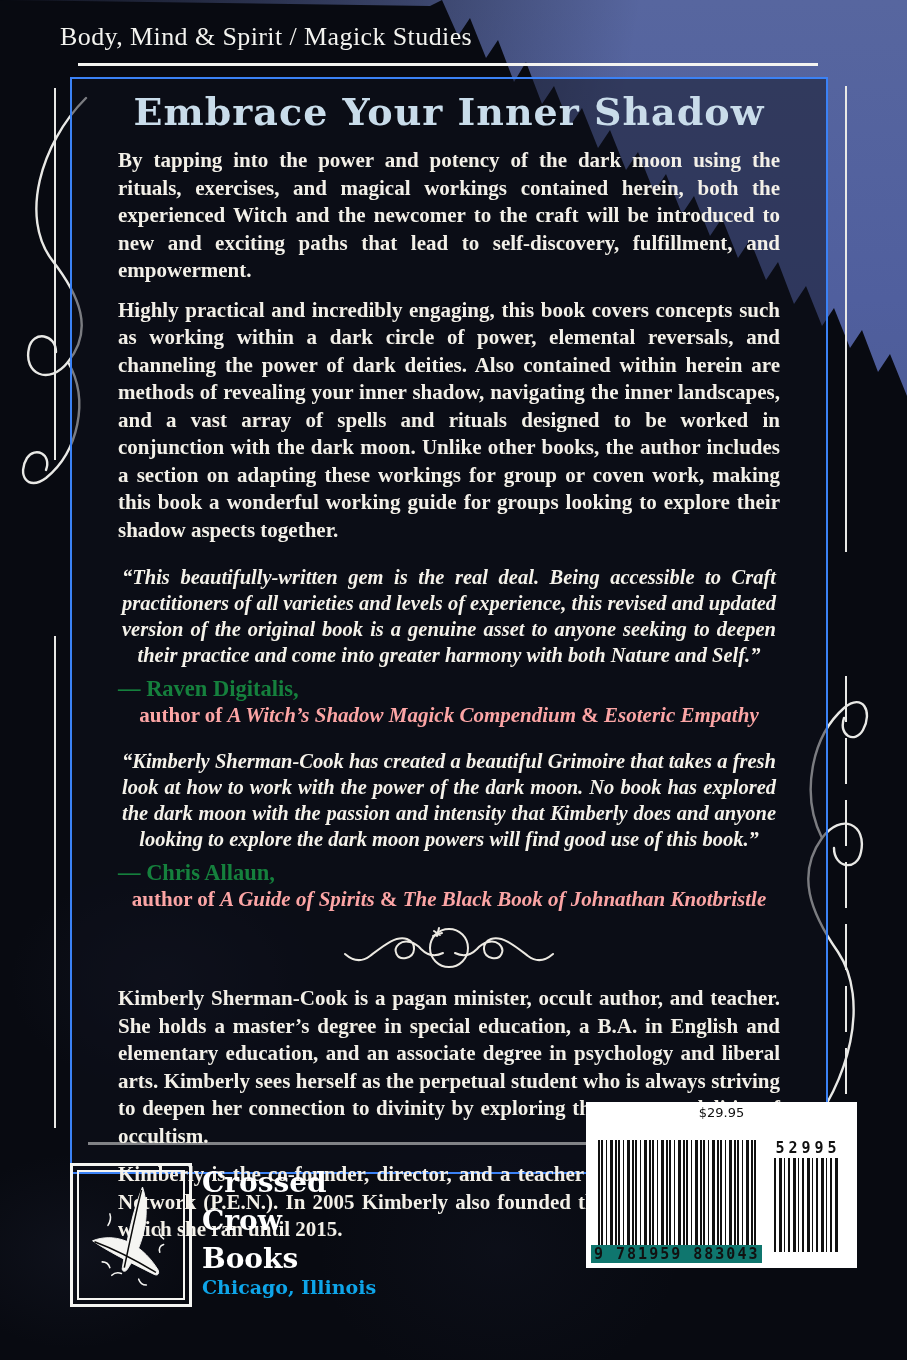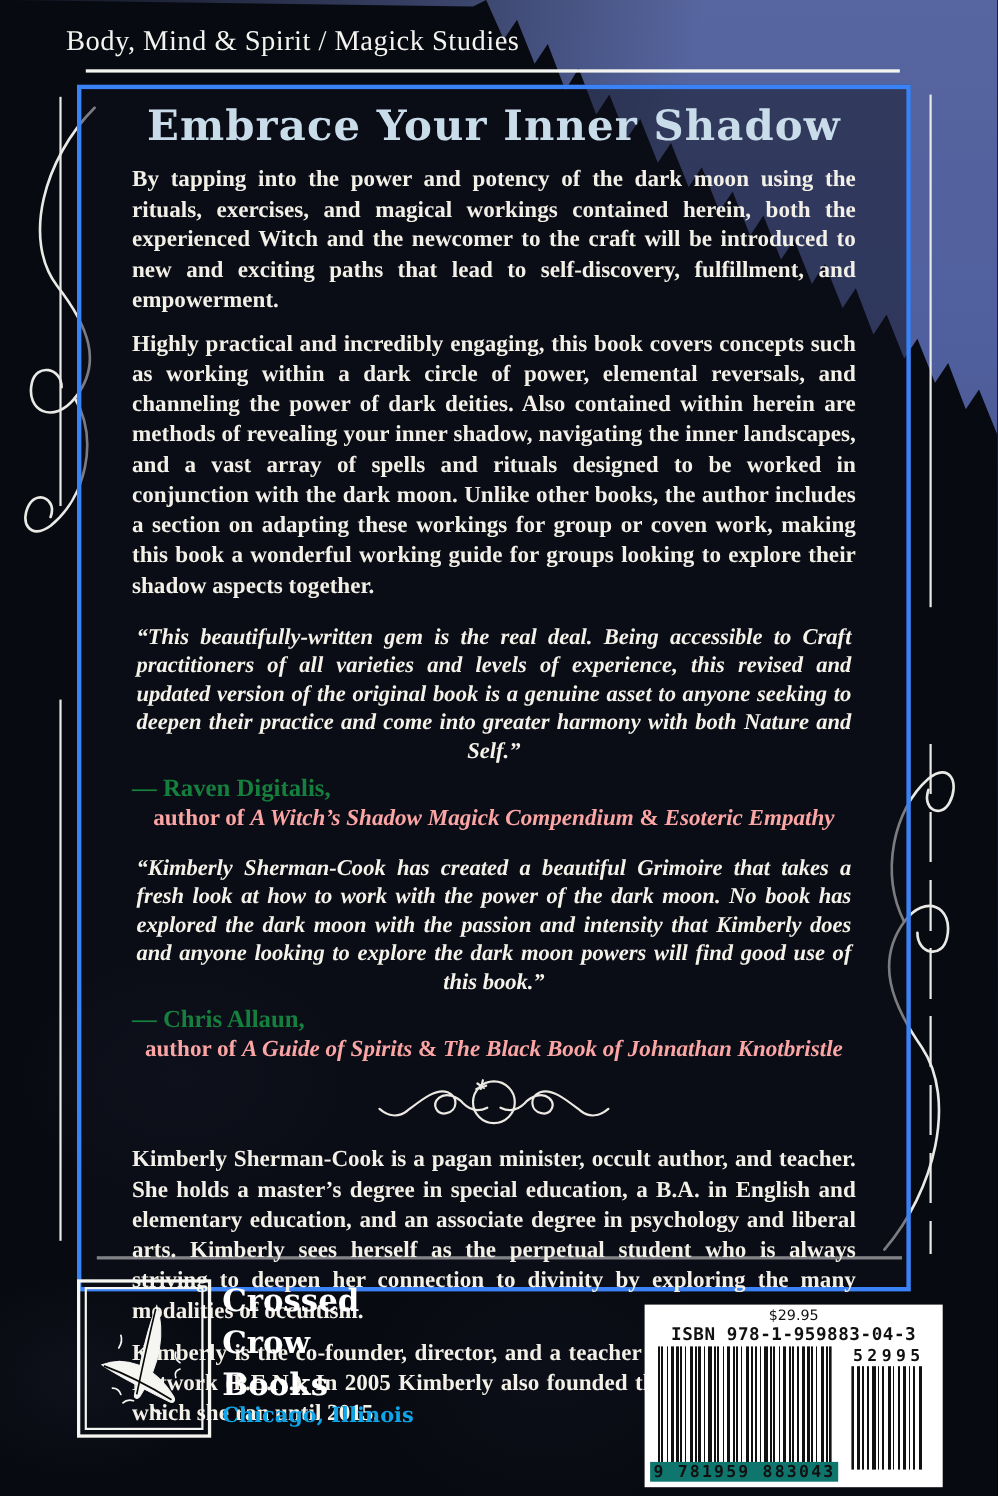--- a/index.html
+++ b/index.html
@@ -26,21 +26,21 @@
   .bottom-rule{left:88px;top:1142px;width:732px;}
   .vline{position:absolute;width:2px;background:#e9e9e6;}
   .vl-la{left:54px;top:88px;height:372px;}
   .vl-lb{left:54px;top:636px;height:492px;}
   .vl-ra{left:845px;top:86px;height:466px;}
   .vl-rb{left:845px;top:676px;height:464px;
          background:repeating-linear-gradient(180deg,#e9e9e6 0 46px,transparent 46px 62px);}
   .flourish{position:absolute;}
 
   .frame{position:absolute;left:70px;top:77px;width:758px;height:1097px;
-    border:4px solid #3b82f6;background:rgba(13,15,28,.5);
+    border:2px solid #3b82f6;background:rgba(13,15,28,.5);
     box-sizing:border-box;padding:4px 46px 0;}
 
   
   .title{text-align:center;font-family:"DejaVu Serif",serif;font-weight:bold;
     font-size:38px;line-height:46px;color:#c9dcea;letter-spacing:1px;margin:6px 0 12px;}
   .para{font-size:21px;line-height:27.5px;font-weight:bold;color:#f3f0e8;
     text-align:justify;margin:11px 0 12px;hyphens:none;}
   .quote{font-size:20.5px;line-height:26px;font-style:italic;font-weight:bold;color:#f5f2ea;
     text-align:justify;text-align-last:center;margin:20px 4px 0;}
   .attr-name{text-align:left;font-weight:bold;font-size:22.5px;color:#15803d;margin:8px 0 0;}
@@ -52,21 +52,21 @@
   .logo-box{position:absolute;left:70px;top:1163px;width:122px;height:144px;
     border:3px solid #f5f5f2;padding:4px;box-sizing:border-box;}
   .logo-box-inner{width:100%;height:100%;border:2px solid #f5f5f2;box-sizing:border-box;
     display:flex;align-items:center;justify-content:center;}
   .pub-name{position:absolute;left:202px;top:1164px;font-family:"DejaVu Serif",serif;
     font-weight:bold;font-size:28px;line-height:38px;color:#fff;}
   .pub-name span{display:block;}
   .pub-city{position:absolute;left:202px;top:1276px;font-family:"DejaVu Serif",serif;
     font-weight:bold;font-size:19px;color:#0ea5e9;}
 
-  .barcode{position:absolute;left:586px;top:1186px;width:271px;height:166px;background:#fff;color:#111;}
+  .barcode{position:absolute;left:586px;top:1102px;width:271px;height:166px;background:#fff;color:#111;}
   .bc-price{position:absolute;top:3px;left:0;right:0;text-align:center;
     font-family:"DejaVu Sans",sans-serif;font-size:13px;}
   .bc-isbn{position:absolute;top:17px;left:0;right:0;text-align:center;
     font-family:"DejaVu Sans Mono",monospace;font-size:16px;letter-spacing:.5px;font-weight:bold;}
   .bc-main{position:absolute;left:12px;top:38px;width:158px;height:118px;
     background:repeating-linear-gradient(90deg,#111 0 2px,#fff 2px 3px,#111 3px 5px,#fff 5px 8px,
       #111 8px 9px,#fff 9px 12px,#111 12px 15px,#fff 15px 17px);}
   .bc-ean{position:absolute;left:5px;bottom:5px;font-family:"DejaVu Sans Mono",monospace;
     font-size:15px;letter-spacing:2px;background:#0f766e;padding:0 3px;font-weight:bold;}
   .bc-addon-label{position:absolute;left:184px;top:37px;width:76px;text-align:center;
@@ -162,20 +162,19 @@
   </div>
   <div class="pub-name">
     <span>Crossed</span>
     <span>Crow</span>
     <span>Books</span>
   </div>
   <div class="pub-city">Chicago, Illinois</div>
 
   <div class="barcode">
     <div class="bc-price">$29.95</div>
-    <div class="bc-isbn">ISBN 978-1-959883-04-3</div>
     <div class="bc-main"></div>
     <div class="bc-ean">9 781959 883043</div>
     <div class="bc-addon-label">52995</div>
     <div class="bc-addon"></div>
   </div>
 
 </div>
 
 </body></html>

